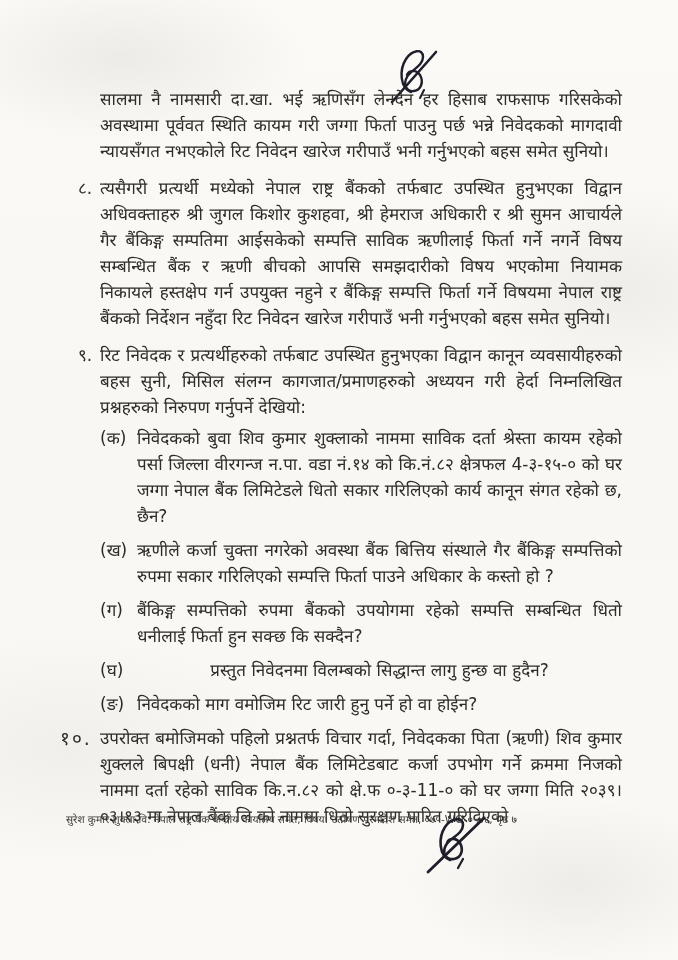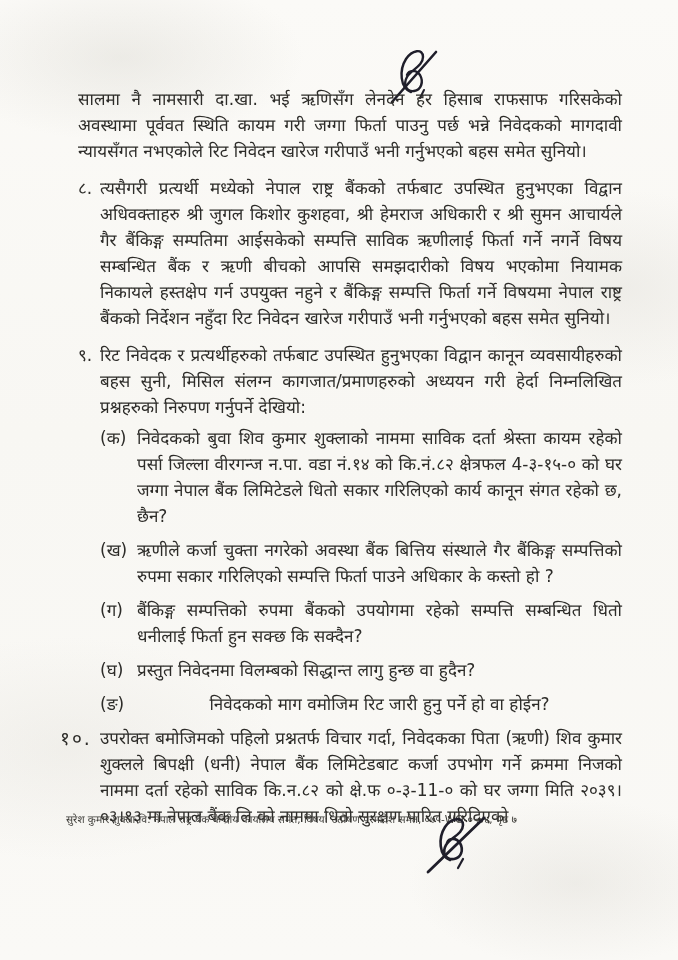--- a/index.html
+++ b/index.html
@@ -38,20 +38,21 @@
   }
   .para .pnum {
     flex: 0 0 22px;
     white-space: nowrap;
   }
   .para .ptext {
     flex: 1;
     text-align: justify;
   }
   .cont {
+    margin-left: 22px;
   }
   .cont .ptext {
     text-align: justify;
   }
   .questions {
     margin-left: 22px;
   }
   .sub {
     display: flex;
     margin: 0 0 8px 0;
@@ -140,25 +141,25 @@
       <div class="sub">
         <span class="pnum">(ख)</span>
         <span class="ptext">ऋणीले कर्जा चुक्ता नगरेको अवस्था बैंक बित्तिय संस्थाले गैर बैंकिङ्ग सम्पत्तिको रुपमा सकार गरिलिएको सम्पत्ति फिर्ता पाउने अधिकार के कस्तो हो ?</span>
       </div>
       <div class="sub">
         <span class="pnum">(ग)</span>
         <span class="ptext">बैंकिङ्ग सम्पत्तिको रुपमा बैंकको उपयोगमा रहेको सम्पत्ति सम्बन्धित धितो धनीलाई फिर्ता हुन सक्छ कि सक्दैन?</span>
       </div>
       <div class="sub">
         <span class="pnum">(घ)</span>
-        <span class="ptext" style="text-align:left">प्रस्तुत निवेदनमा विलम्बको सिद्धान्त लागु हुन्छ वा हुदैन?</span>
+        <span class="ptext" style="text-align:center">प्रस्तुत निवेदनमा विलम्बको सिद्धान्त लागु हुन्छ वा हुदैन?</span>
       </div>
       <div class="sub">
         <span class="pnum">(ङ)</span>
-        <span class="ptext" style="text-align:center">निवेदकको माग वमोजिम रिट जारी हुनु पर्ने हो वा होईन?</span>
+        <span class="ptext" style="text-align:left">निवेदकको माग वमोजिम रिट जारी हुनु पर्ने हो वा होईन?</span>
       </div>
     </div>
 
     <div class="para p10" style="">
       <span class="pnum">१०.</span>
       <span class="ptext">उपरोक्त बमोजिमको पहिलो प्रश्नतर्फ विचार गर्दा, निवेदकका पिता (ऋणी) शिव कुमार शुक्लले बिपक्षी (धनी) नेपाल बैंक लिमिटेडबाट कर्जा उपभोग गर्ने क्रममा निजको नाममा दर्ता रहेको साविक कि.न.८२ को क्षे.फ ०-३-11-० को घर जग्गा मिति २०३९।०३।१३ मा नेपाल बैंक लि को नाममा धितो सुरक्षण पारित गरिदिएको</span>
     </div>
 
   </div>
 

